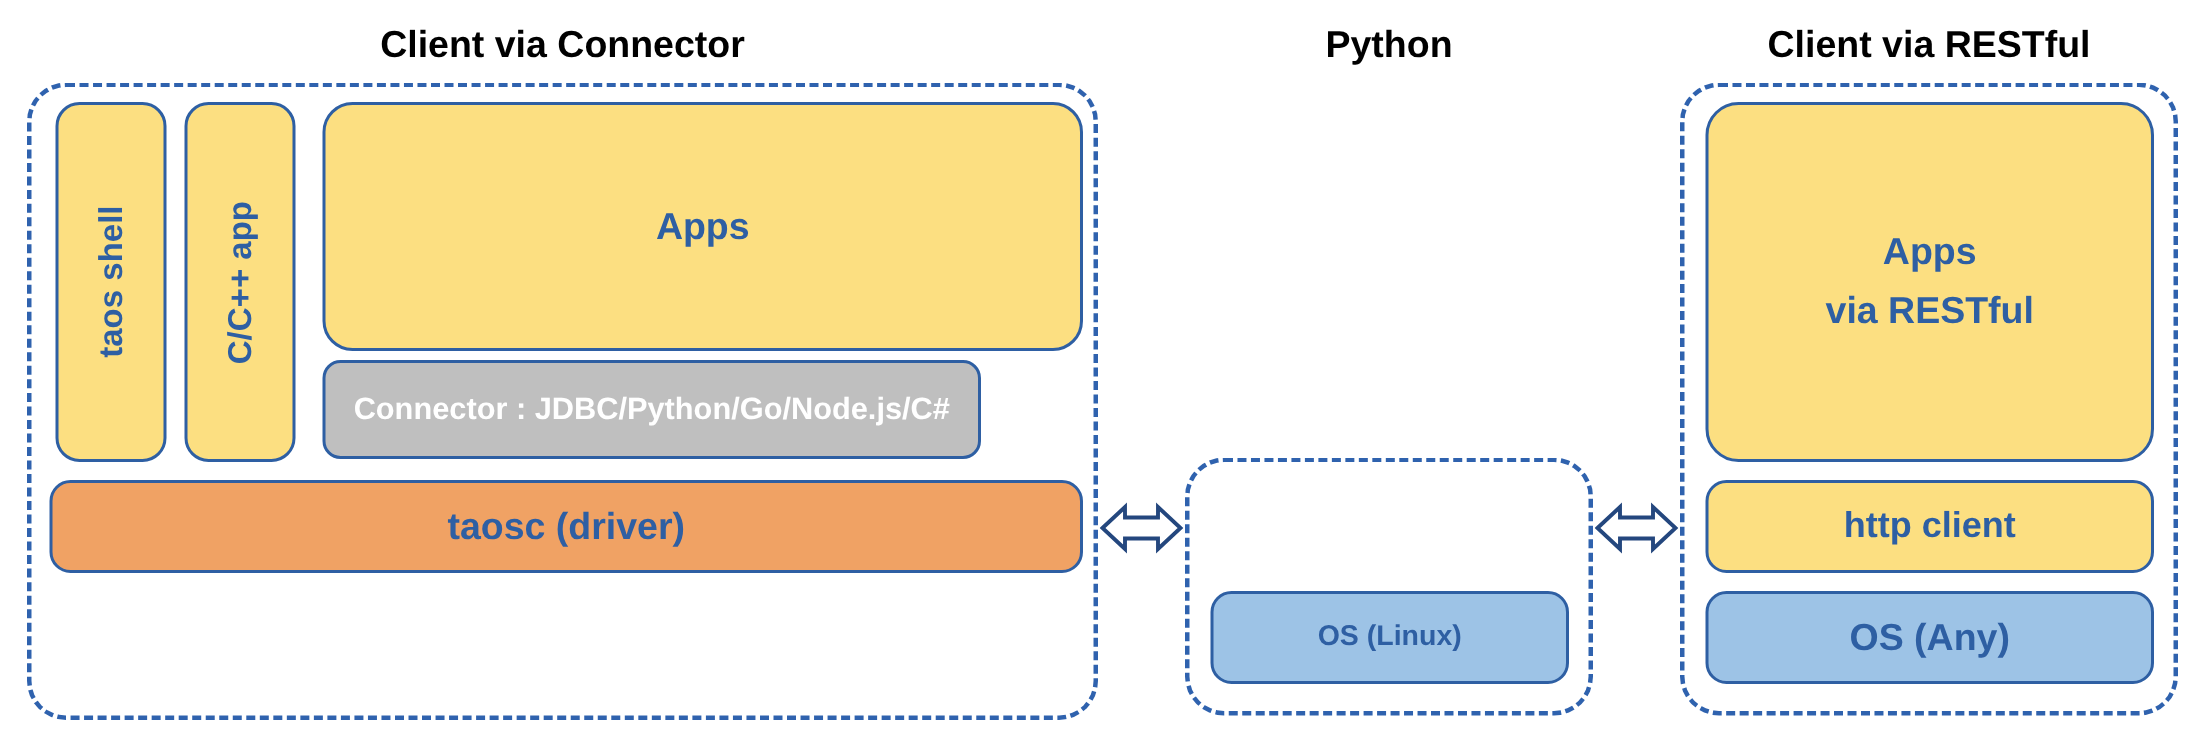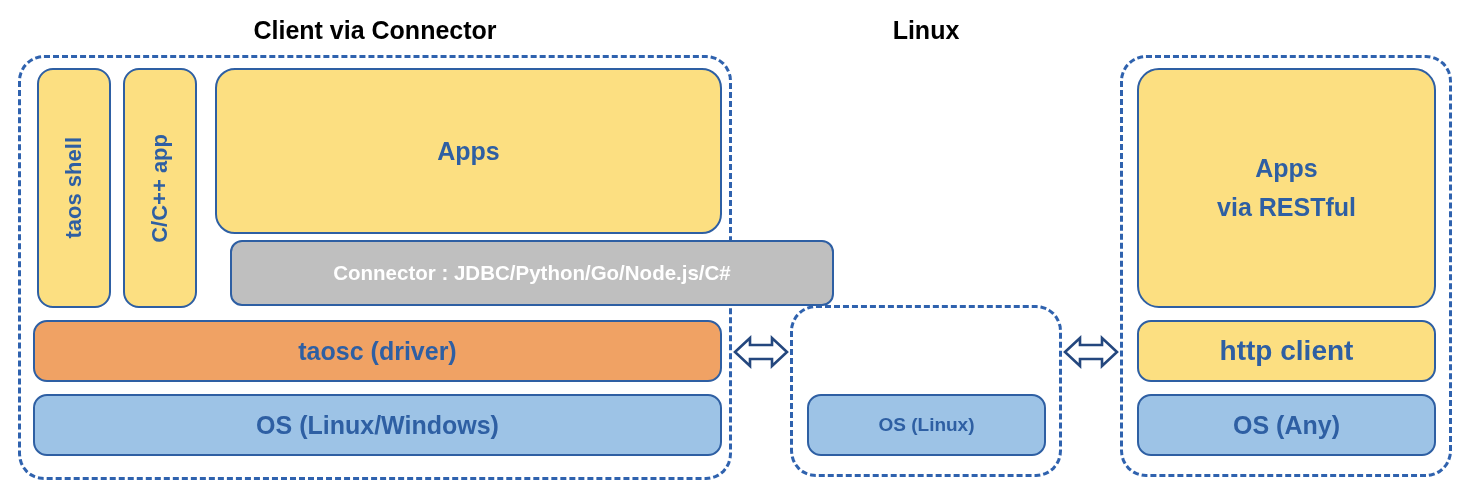--- a/index.html
+++ b/index.html
@@ -83,72 +83,70 @@
     stroke-linejoin: miter;
   }
 </style>
 </head>
 <body>
 
 <div class="canvas">
 
   <div class="section-title" style="left:18px; top:16px; width:714px;">Client via Connector</div>
 
-  <div class="section-title" style="left:790px; top:16px; width:272px;">Linux</div>
+  <div class="section-title" style="left:790px; top:16px; width:272px;">Python</div>
 
+  <div class="section-title" style="left:1120px; top:16px; width:332px;">Client via RESTful</div>
 
   <div class="dashed-container" style="left:18px; top:55px; width:714px; height:425px;"></div>
 
   <div class="dashed-container" style="left:790px; top:305px; width:272px; height:172px;"></div>
 
   <div class="dashed-container" style="left:1120px; top:55px; width:332px; height:422px;"></div>
 
   <div class="box fill-yellow vertical" style="left:37px; top:68px; width:74px; height:240px;">
     <span>taos shell</span>
   </div>
 
   <div class="box fill-yellow vertical" style="left:123px; top:68px; width:74px; height:240px;">
     <span>C/C++ app</span>
   </div>
 
   <div class="box fill-yellow big-rounded" style="left:215px; top:68px; width:507px; height:166px;">
     <span>Apps</span>
   </div>
 
-  <div class="box fill-gray connector-box" style="left:230px; top:240px; width:604px; height:66px;">
+  <div class="box fill-gray connector-box" style="left:215px; top:240px; width:439px; height:66px;">
     <span>Connector : JDBC/Python/Go/Node.js/C#</span>
   </div>
 
   <div class="box fill-orange" style="left:33px; top:320px; width:689px; height:62px;text-align:right;">
     <span>taosc (driver)</span>
   </div>
 
-  <div class="box fill-blue" style="left:33px; top:394px; width:689px; height:62px;">
-    <span>OS (Linux/Windows)</span>
-  </div>
 
   <svg class="arrow" style="left:733px; top:333px;" width="56" height="38" viewBox="0 0 56 38" aria-hidden="true">
     <path d="M2 19 L17 5 L17 12 L39 12 L39 5 L54 19 L39 33 L39 26 L17 26 L17 33 Z"></path>
   </svg>
 
 
   <div class="box fill-blue" style="left:807px; top:394px; width:239px; height:62px; font-size:19px;">
     <span>OS (Linux)</span>
   </div>
 
   <svg class="arrow" style="left:1063px; top:333px;" width="56" height="38" viewBox="0 0 56 38" aria-hidden="true">
     <path d="M2 19 L17 5 L17 12 L39 12 L39 5 L54 19 L39 33 L39 26 L17 26 L17 33 Z"></path>
   </svg>
 
   <div class="box fill-yellow big-rounded multiline" style="left:1137px; top:68px; width:299px; height:240px; border-radius:22px;">
     <span>Apps
 via RESTful</span>
   </div>
 
-  <div class="box fill-yellow" style="left:1137px; top:320px; width:299px; height:62px; font-size:28px;">
+  <div class="box fill-yellow" style="left:1137px; top:320px; width:299px; height:62px; font-size:24px;">
     <span>http client</span>
   </div>
 
   <div class="box fill-blue" style="left:1137px; top:394px; width:299px; height:62px;">
     <span>OS (Any)</span>
   </div>
 
 </div>
 
 </body></html>

